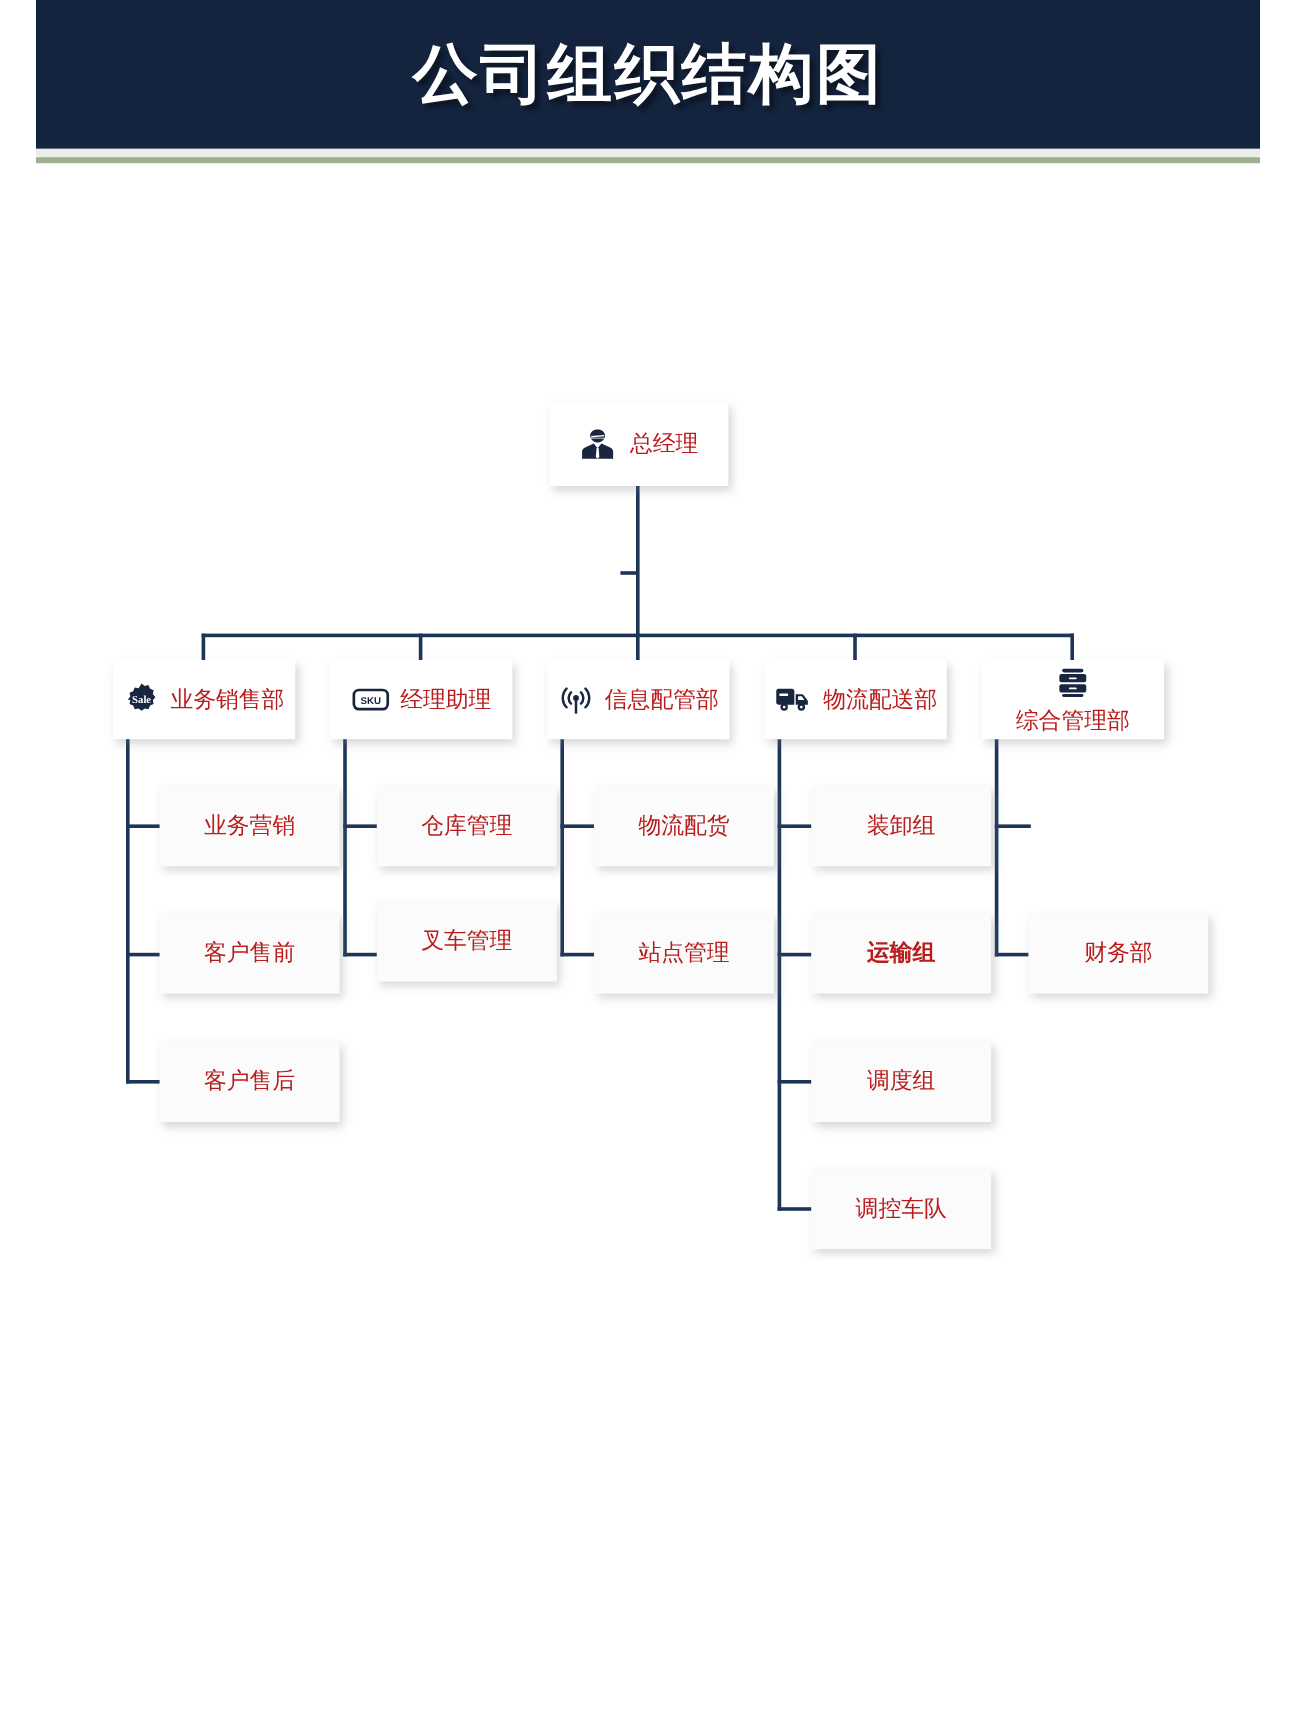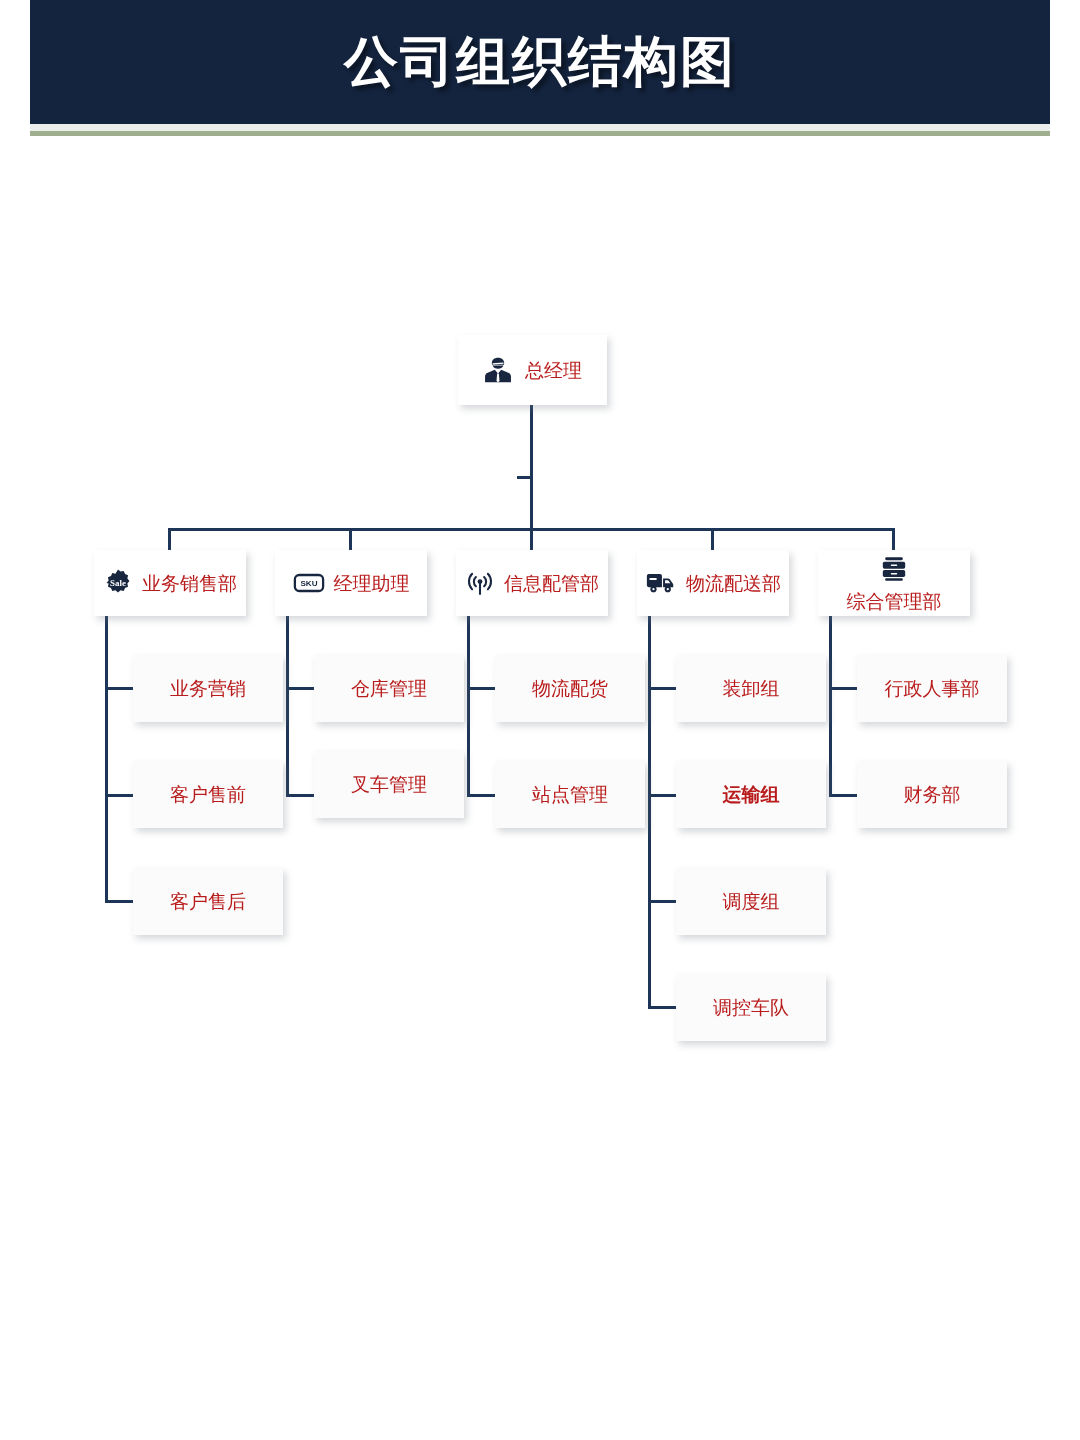--- a/index.html
+++ b/index.html
@@ -263,20 +263,17 @@
   <div class="node leaf" style="left:676px; top:761px; width:150px; height:67px;font-weight:bold;">
     <span class="node-label">运输组</span>
   </div>
   <div class="node leaf" style="left:676px; top:868px; width:150px; height:67px;">
     <span class="node-label">调度组</span>
   </div>
   <div class="node leaf" style="left:676px; top:974px; width:150px; height:67px;">
     <span class="node-label">调控车队</span>
   </div>
 
-  <div class="node leaf" style="left:857px; top:655px; width:150px; height:67px;">
-    <span class="node-label">行政人事部</span>
-  </div>
   <div class="node leaf" style="left:857px; top:761px; width:150px; height:67px;">
     <span class="node-label">财务部</span>
   </div>
 
 </div>
 
 </body></html>

